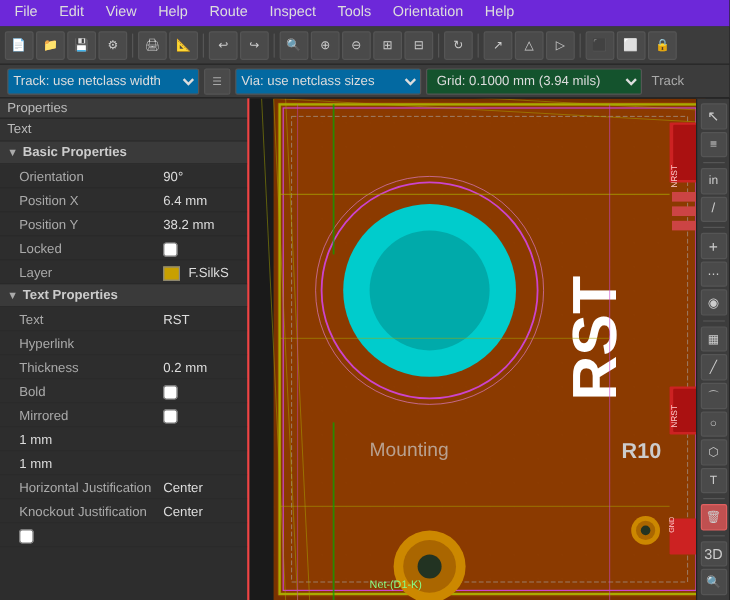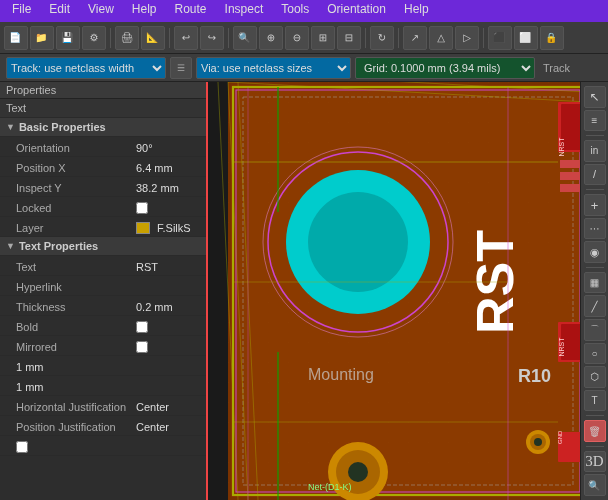--- a/index.html
+++ b/index.html
@@ -277,21 +277,21 @@
 
     <div class="prop-row">
       <span class="prop-name">Orientation</span>
       <span class="prop-value">90°</span>
     </div>
     <div class="prop-row">
       <span class="prop-name">Position X</span>
       <span class="prop-value">6.4 mm</span>
     </div>
     <div class="prop-row">
-      <span class="prop-name">Inspect Y</span>
+      <span class="prop-name">Position Y</span>
       <span class="prop-value">38.2 mm</span>
     </div>
     <div class="prop-row">
       <span class="prop-name">Locked</span>
       <span class="prop-value">
         <input type="checkbox" style="">
       </span>
     </div>
     <div class="prop-row">
       <span class="prop-name">Layer</span>
@@ -334,21 +334,21 @@
       <span class="prop-value">1 mm</span>
     </div>
     <div class="prop-row">
       <span class="prop-value">1 mm</span>
     </div>
     <div class="prop-row">
       <span class="prop-name">Horizontal Justification</span>
       <span class="prop-value">Center</span>
     </div>
     <div class="prop-row">
-      <span class="prop-name">Position Justification</span>
+      <span class="prop-name">Knockout Justification</span>
       <span class="prop-value">Center</span>
     </div>
     <div class="prop-row">
       <span class="prop-value">
         <input type="checkbox" style="">
       </span>
     </div>
   </div>
 
   <div id="canvas-area">
@@ -442,17 +442,17 @@
       <div class="rtool-sep"></div>
       <div class="rtool-btn">▦</div>
       <div class="rtool-btn">╱</div>
       <div class="rtool-btn">⌒</div>
       <div class="rtool-btn">○</div>
       <div class="rtool-btn">⬡</div>
       <div class="rtool-btn" style="font-size:10px;">T</div>
       <div class="rtool-sep"></div>
       <div class="rtool-btn active" style="font-size:10px;">🗑</div>
       <div class="rtool-sep"></div>
-      <div class="rtool-btn" style="font-size:15px;font-family:Liberation Serif, serif;">3D</div>
+      <div class="rtool-btn" style="font-size:12px;">3D</div>
       <div class="rtool-btn" style="font-size:10px;">🔍</div>
     </div>
   </div>
 </div>
 
 </body></html>

